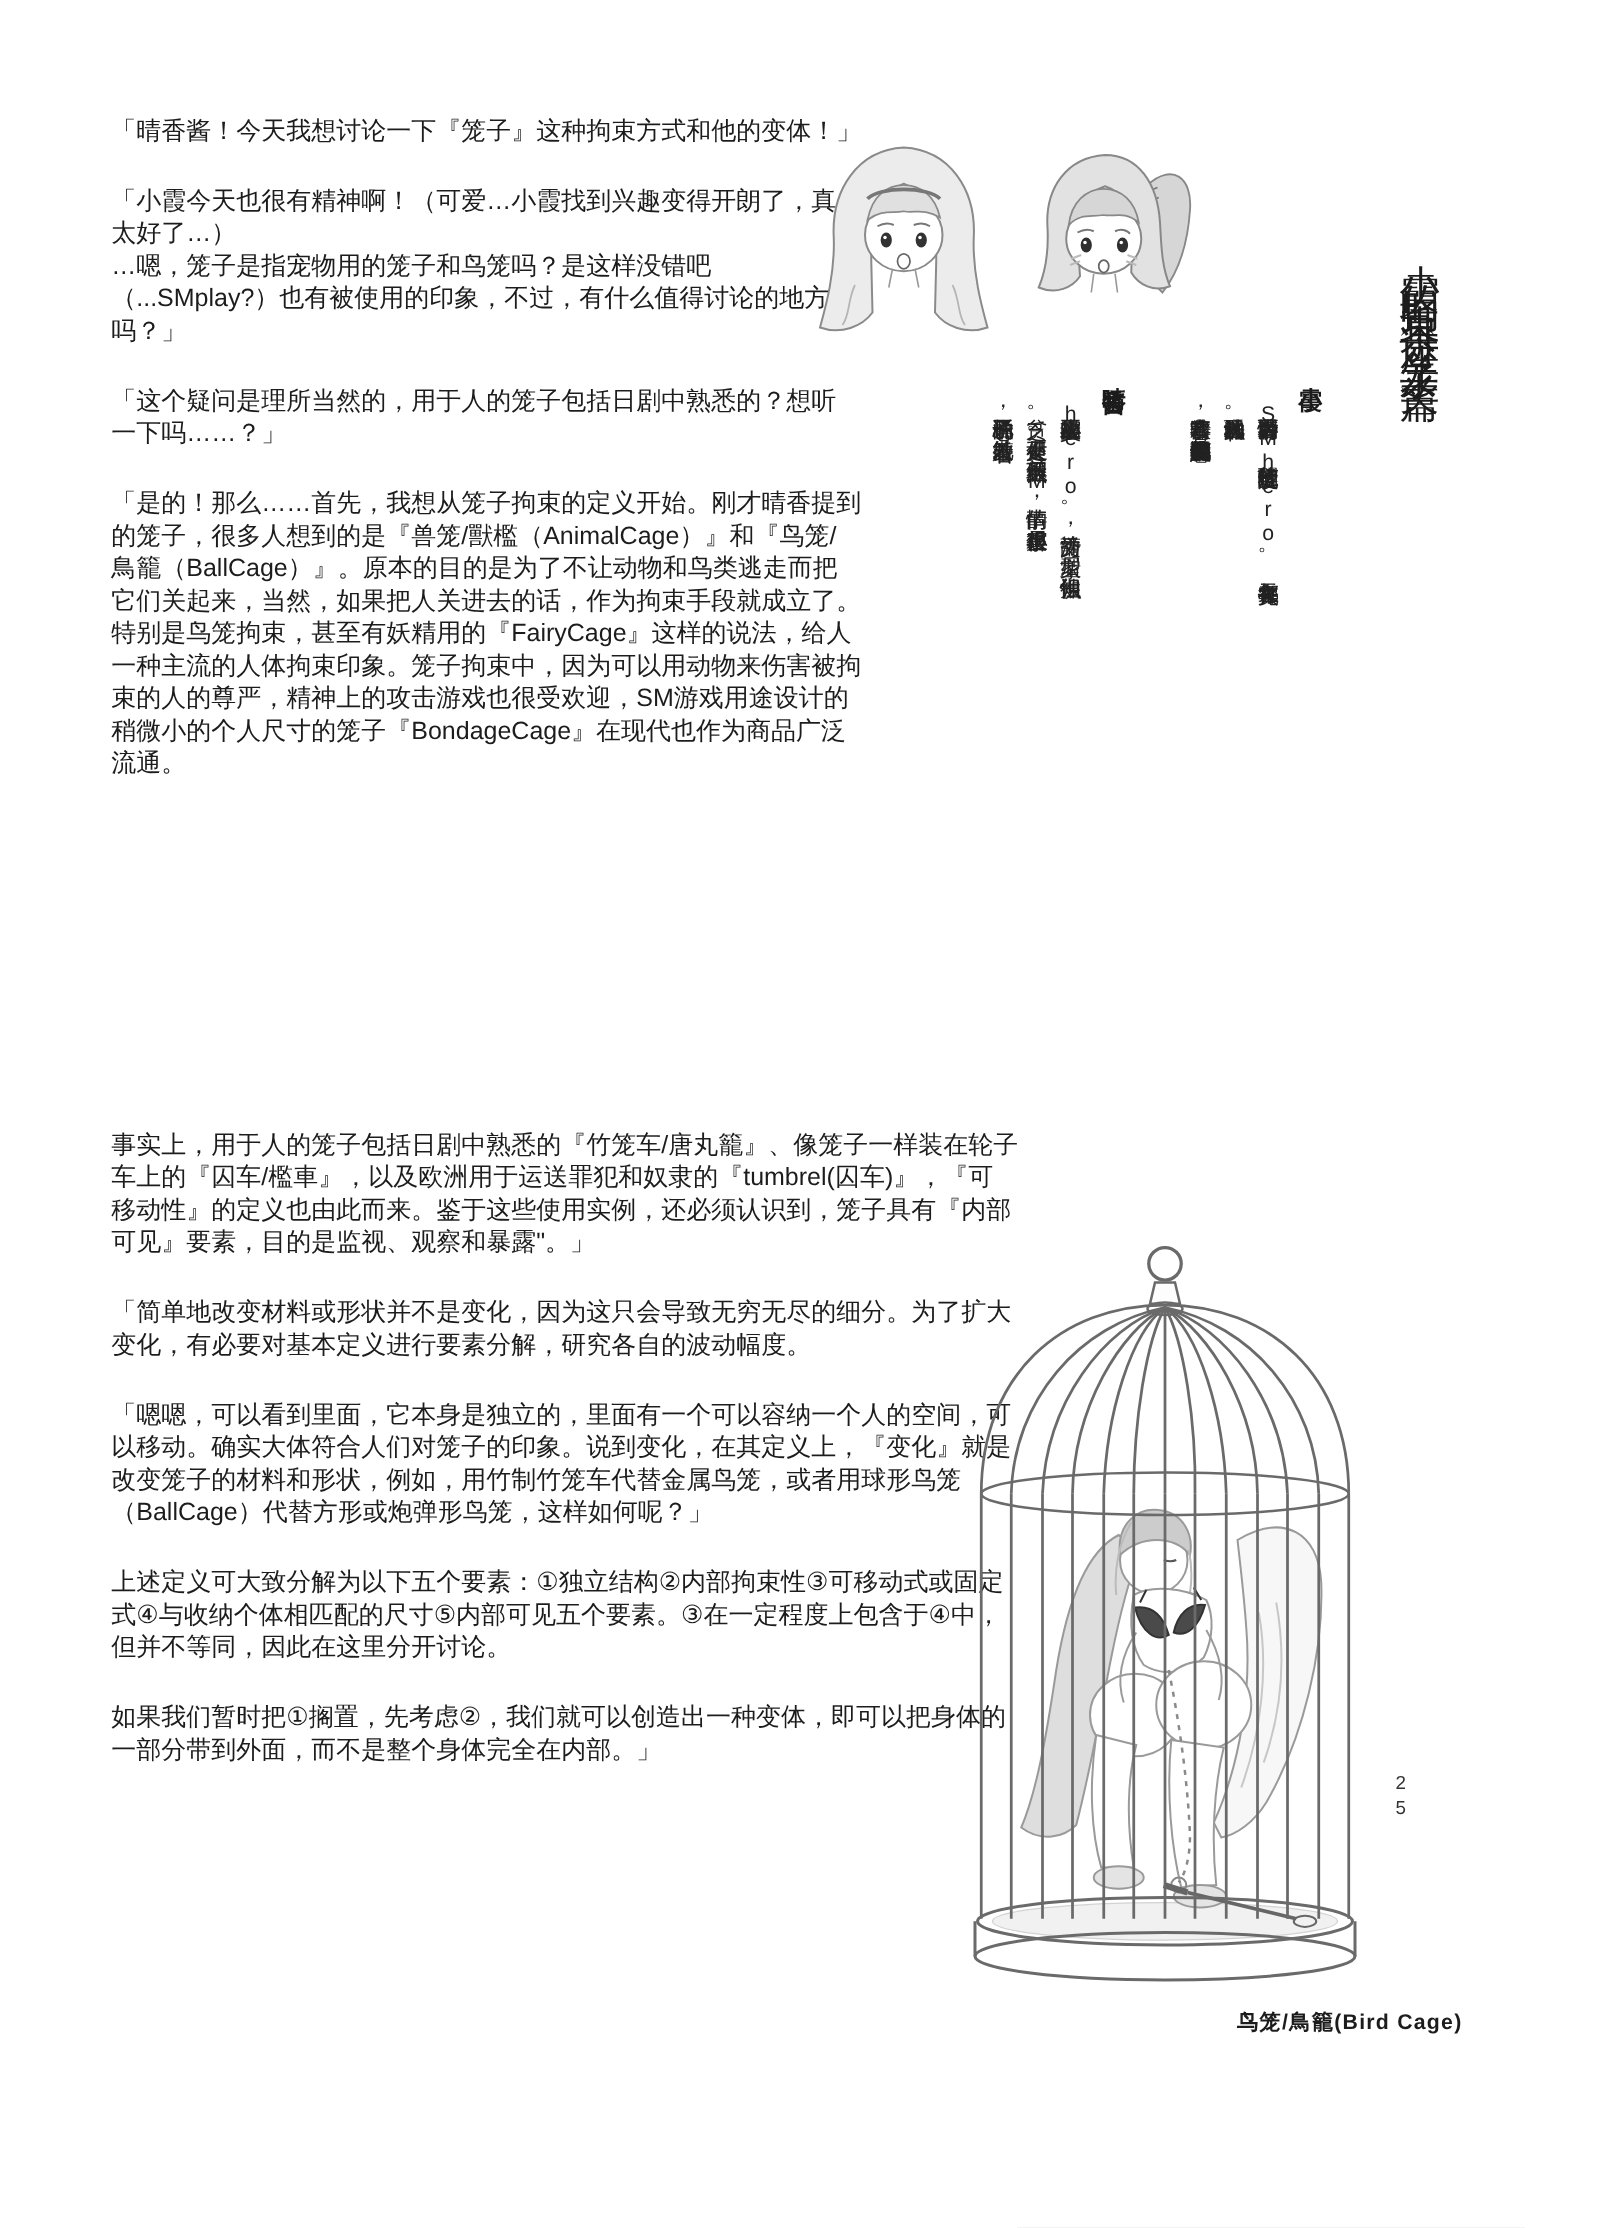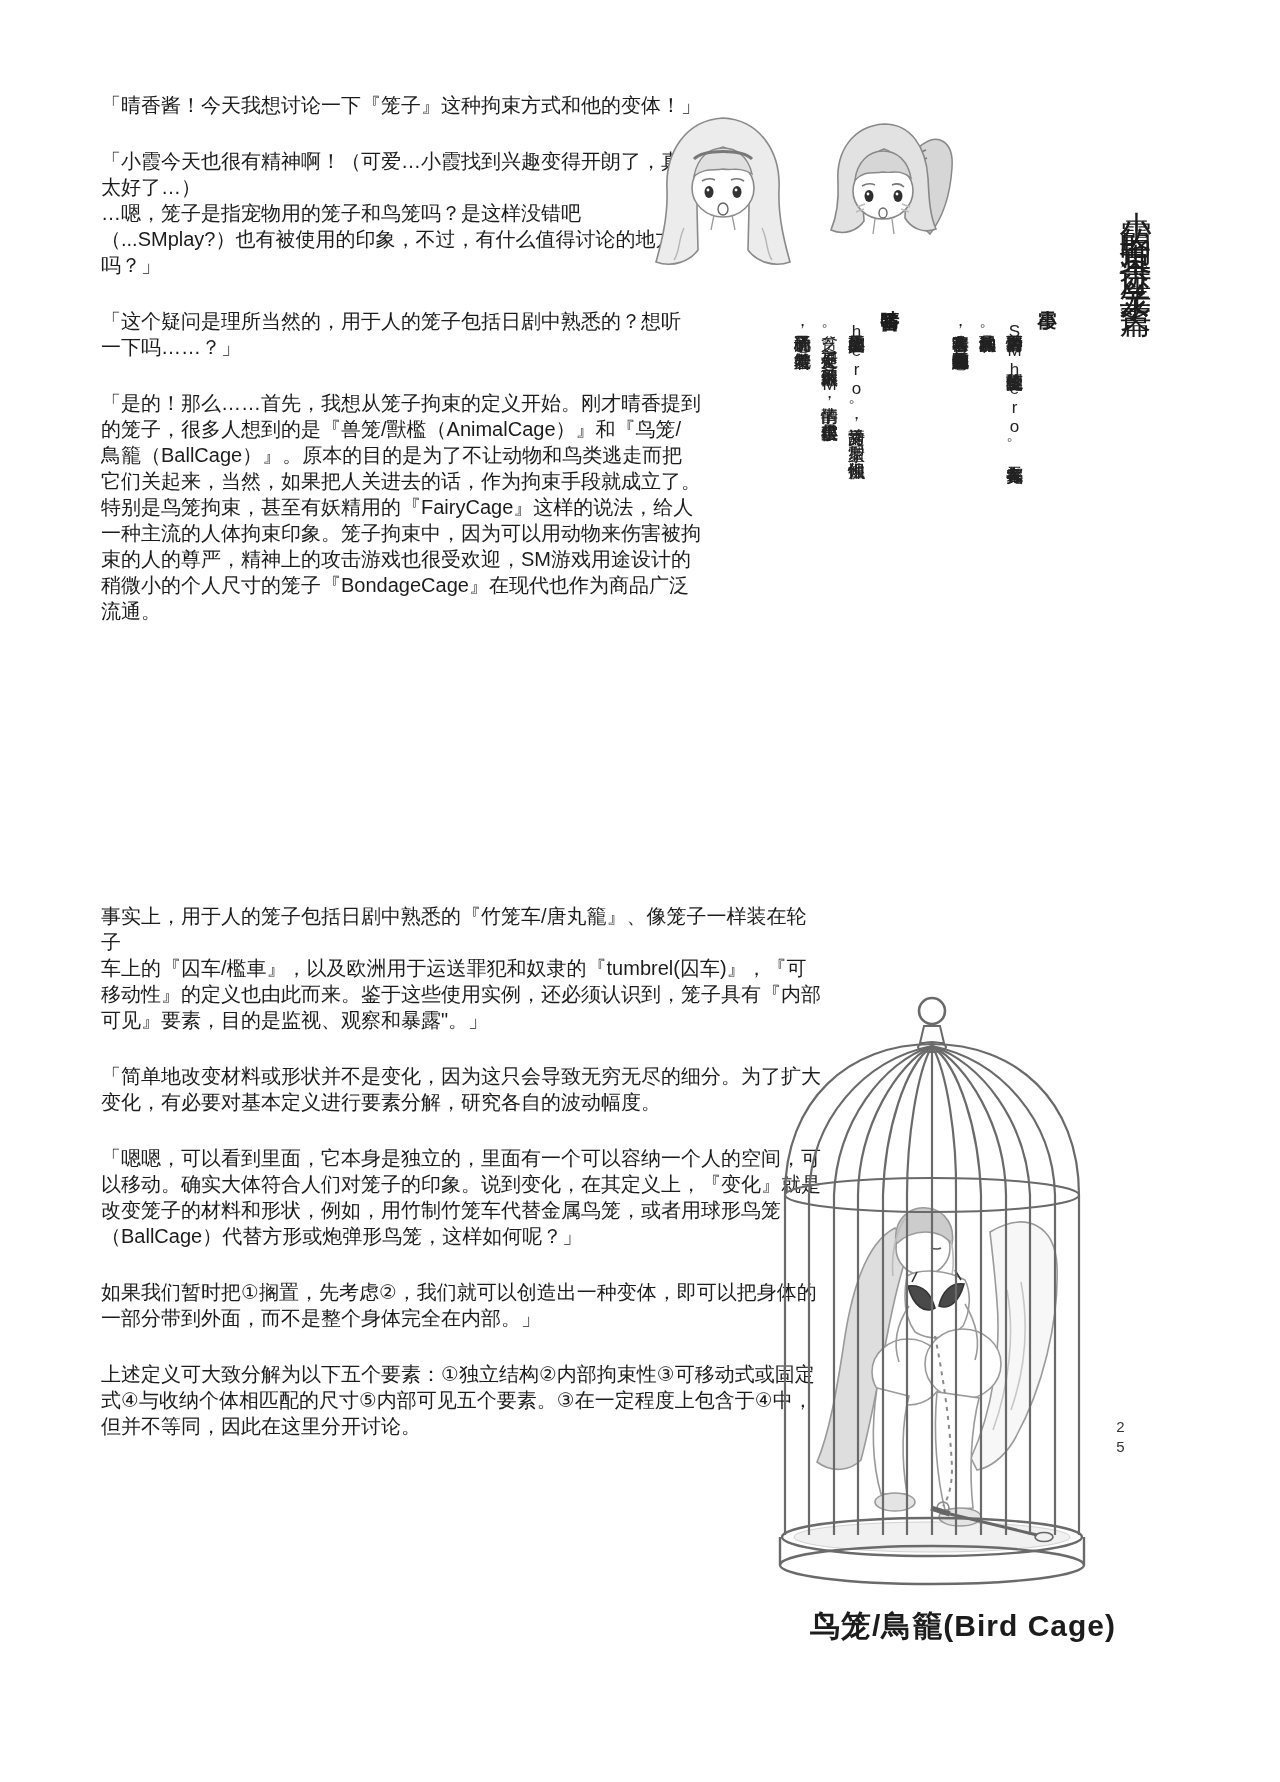--- a/index.html
+++ b/index.html
@@ -1,41 +1,41 @@
 <!DOCTYPE html>
 <html><head>
 <meta charset="utf-8">
 <style>
   html,body{margin:0;padding:0;background:#e9e9e9;}
   .page{
     position:relative;width:1280px;height:1782px;background:#ffffff;
     font-family:"Liberation Sans","DejaVu Sans",sans-serif;
     color:#1c1c1c;overflow:hidden;margin:0 auto;
   }
-  .para{white-space:pre-wrap;margin:0 0 30px 16px;}
+  .para{white-space:pre-wrap;margin:0 0 30px 4px;}
   .dialogue-block{position:absolute;left:85px;top:92px;width:690px;font-size:20px;line-height:26px;}
   .body-block{position:absolute;left:85px;top:903px;width:740px;font-size:20px;line-height:26px;}
   .v-text{writing-mode:vertical-rl;text-orientation:upright;white-space:pre-wrap;}
   .page-title{
     position:absolute;left:1114px;top:186px;height:600px;
     font-size:32px;letter-spacing:8px;font-weight:500;
   }
   .char-name{position:absolute;font-size:19px;font-weight:bold;letter-spacing:2px;}
   .char-name.kasumi{left:1034px;top:294px;}
   .char-name.haruka{left:877px;top:294px;}
   .char-desc{position:absolute;top:322px;height:505px;font-size:17px;line-height:27px;color:#222;}
   .char-desc.kasumi{left:947px;width:81px;}
   .char-desc.haruka{left:789px;width:81px;}
   .portrait{position:absolute;}
   .portrait.haruka{left:648px;top:108px;}
   .portrait.kasumi{left:812px;top:116px;}
   .cage{position:absolute;left:745px;top:990px;}
   .cage-caption{
-    position:absolute;left:810px;top:1606px;width:360px;text-align:left;
-    font-size:30px;font-weight:600;letter-spacing:1px;
+    position:absolute;left:810px;top:1606px;width:360px;text-align:right;
+    font-size:17px;font-weight:600;letter-spacing:1px;
   }
   .page-number{
     position:absolute;left:1112px;top:1418px;font-size:15px;color:#333;letter-spacing:3px;
   }
 </style>
 </head>
 <body>
 
 <div class="page">
 
@@ -63,25 +63,25 @@
     <p class="para">事实上，用于人的笼子包括日剧中熟悉的『竹笼车/唐丸籠』、像笼子一样装在轮子
 车上的『囚车/檻車』，以及欧洲用于运送罪犯和奴隶的『tumbrel(囚车)』，『可
 移动性』的定义也由此而来。鉴于这些使用实例，还必须认识到，笼子具有『内部
 可见』要素，目的是监视、观察和暴露"。」</p>
     <p class="para">「简单地改变材料或形状并不是变化，因为这只会导致无穷无尽的细分。为了扩大
 变化，有必要对基本定义进行要素分解，研究各自的波动幅度。</p>
     <p class="para">「嗯嗯，可以看到里面，它本身是独立的，里面有一个可以容纳一个人的空间，可
 以移动。确实大体符合人们对笼子的印象。说到变化，在其定义上，『变化』就是
 改变笼子的材料和形状，例如，用竹制竹笼车代替金属鸟笼，或者用球形鸟笼
 （BallCage）代替方形或炮弹形鸟笼，这样如何呢？」</p>
-    <p class="para">如果我们暂时把①搁置，先考虑②，我们就可以创造出一种变体，即可以把身体的
-一部分带到外面，而不是整个身体完全在内部。」</p>
     <p class="para">上述定义可大致分解为以下五个要素：①独立结构②内部拘束性③可移动式或固定
 式④与收纳个体相匹配的尺寸⑤内部可见五个要素。③在一定程度上包含于④中，
 但并不等同，因此在这里分开讨论。</p>
+    <p class="para">如果我们暂时把①搁置，先考虑②，我们就可以创造出一种变体，即可以把身体的
+一部分带到外面，而不是整个身体完全在内部。」</p>
   </div>
 
   <div class="page-title v-text">小霞的拘束具讲座（笼子类篇）</div>
 
   <svg class="portrait haruka" width="150" height="162" viewBox="0 0 150 162">
     <path d="M75,10 C38,12 17,44 19,82 C20,110 13,136 8,154 C25,160 42,153 50,142 L49,100 C49,70 58,45 75,39 C92,45 101,70 101,100 L100,142 C108,153 125,160 142,154 C137,136 130,110 131,82 C133,44 112,12 75,10 Z" fill="#ececec" stroke="#8a8a8a" stroke-width="1.6"></path>
     <path d="M36,120 C30,132 32,144 26,152 M114,120 C120,132 118,144 124,152" fill="none" stroke="#b5b5b5" stroke-width="1.4"></path>
     <ellipse cx="75" cy="80" rx="31" ry="29" fill="#ffffff" stroke="#8a8a8a" stroke-width="1.6"></ellipse>
     <path d="M46,68 C50,48 62,40 75,40 C88,40 100,48 104,66 C91,58 83,63 75,61 C66,63 58,59 46,68 Z" fill="#e0e0e0" stroke="#8a8a8a" stroke-width="1.4"></path>
     <path d="M46,51 C56,41 94,41 104,51" fill="none" stroke="#777777" stroke-width="3"></path>

